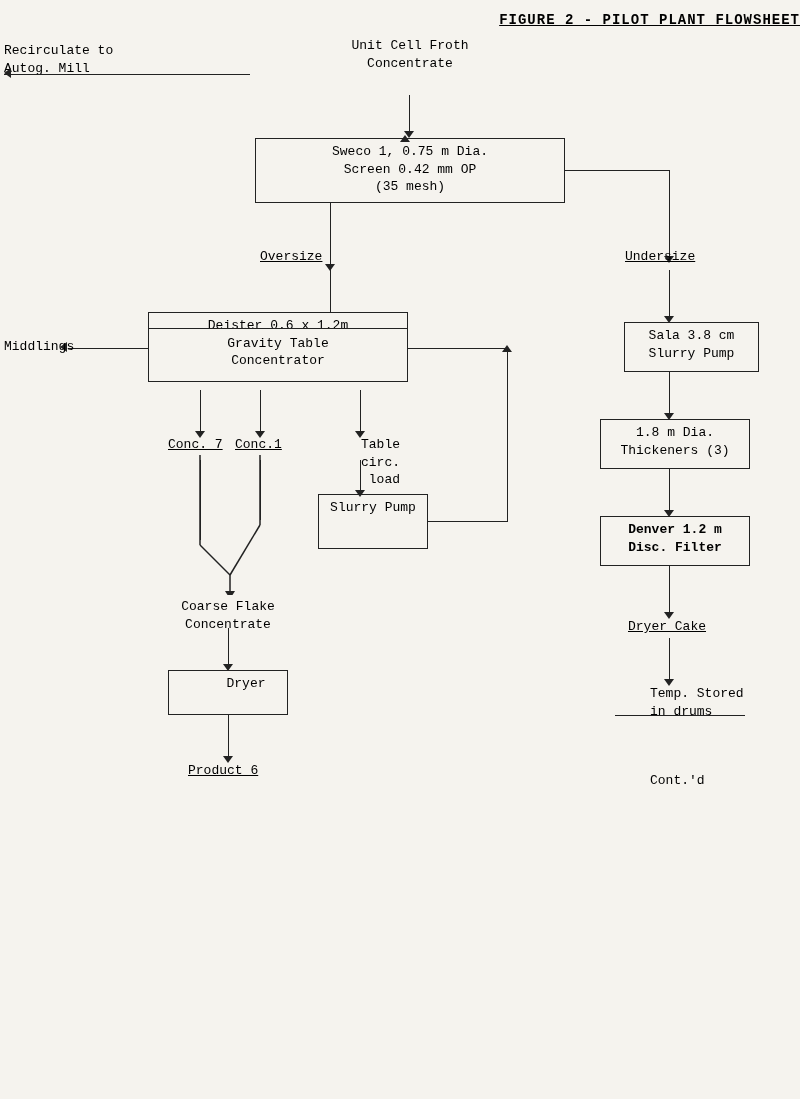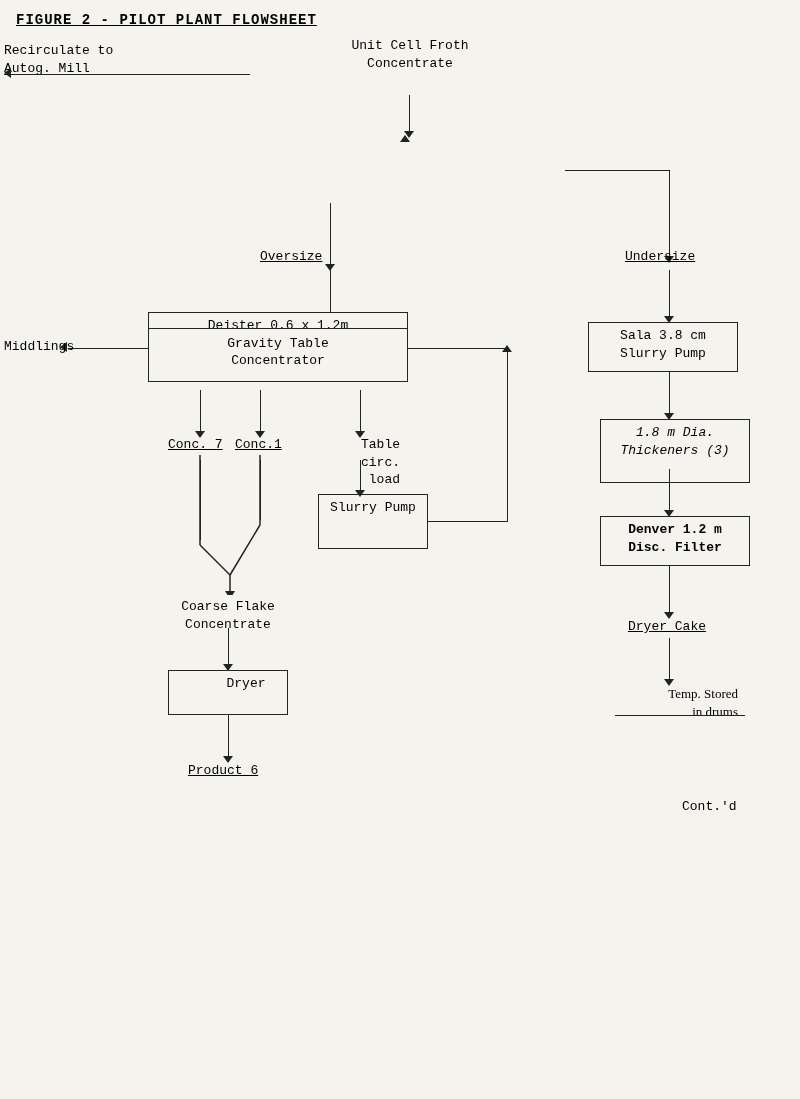--- a/index.html
+++ b/index.html
@@ -11,29 +11,28 @@
       height: 1099px;
       overflow: hidden;
       position: relative;
     }
     .flowsheet {
       position: relative;
       width: 800px;
       height: 1099px;
     }
     .title {
-      text-align: left;
+      text-align: right;
       font-size: 14px;
       font-weight: bold;
       text-decoration: underline;
       position: absolute;
       top: 12px;
       left: 0; right: 0;
       letter-spacing: 1px;
-      padding-left: 16px;
     }
     .box {
       border: 1.5px solid #222;
       background: #f5f3ee;
       text-align: center;
       position: absolute;
       padding: 4px 6px;
       line-height: 1.35;
     }
     .label {
@@ -90,20 +89,23 @@
 
   <div class="arrowhead-left" style="top:68px; left:4px;"></div>
 
   <div class="label" style="top:37px; left:310px; width:200px; text-align:center;">
     <span>Unit Cell Froth<br>Concentrate</span>
   </div>
 
   <div class="line-v" style="top:95px; left:409px; height:40px;"></div>
   <div class="arrowhead-down" style="top:131px; left:404px;"></div>
 
+  <div class="box" style="top:138px; left:255px; width:310px; height:65px; text-align:center;">
+    <span>Sweco 1, 0.75 m Dia.<br>Screen 0.42 mm OP<br>(35 mesh)</span>
+  </div>
 
   <div class="line-h" style="top:170px; left:565px; width:105px;"></div>
 
   <div class="line-v" style="top:170px; left:669px; height:90px;"></div>
   <div class="arrowhead-down" style="top:256px; left:664px;"></div>
 
   <div class="line-v" style="top:203px; left:330px; height:65px;"></div>
   <div class="arrowhead-down" style="top:264px; left:325px;"></div>
 
   <div class="label" style="top:248px; left:260px;">
@@ -195,55 +197,55 @@
     <span class="label-underline">Product 6</span>
   </div>
 
   <div class="line-h" style="top:521px; left:428px; width:80px;"></div>
   <div class="line-v" style="top:348px; left:507px; height:173px;"></div>
   <div class="arrowhead-up" style="top:345px; left:502px;"></div>
 
   <div class="line-v" style="top:270px; left:669px; height:50px;"></div>
   <div class="arrowhead-down" style="top:316px; left:664px;"></div>
 
-  <div class="box" style="top:322px; left:588px; width:150px; height:50px;">
+  <div class="box" style="top:322px; left:624px; width:135px; height:50px;">
     <span>Sala 3.8 cm<br>Slurry Pump</span>
   </div>
 
   <div class="line-v" style="top:372px; left:669px; height:45px;"></div>
   <div class="arrowhead-down" style="top:413px; left:664px;"></div>
 
-  <div class="box" style="top:419px; left:600px; width:150px; height:64px;font-style:italic;">
+  <div class="box" style="top:419px; left:600px; width:150px; height:50px;">
     <span>1.8 m Dia.<br>Thickeners (3)</span>
   </div>
 
   <div class="line-v" style="top:469px; left:669px; height:45px;"></div>
   <div class="arrowhead-down" style="top:510px; left:664px;"></div>
 
   <div class="box" style="top:516px; left:600px; width:150px; height:50px;font-weight:bold;">
     <span>Denver 1.2 m<br>Disc. Filter</span>
   </div>
 
   <div class="line-v" style="top:566px; left:669px; height:50px;"></div>
   <div class="arrowhead-down" style="top:612px; left:664px;"></div>
 
   <div class="label" style="top:618px; left:628px;">
     <span class="label-underline">Dryer Cake</span>
   </div>
 
   <div class="line-v" style="top:638px; left:669px; height:45px;"></div>
   <div class="arrowhead-down" style="top:679px; left:664px;"></div>
 
-  <div class="label" style="top:685px; left:618px; text-align:right; width:120px;font-family:Liberation Serif, serif;">
+  <div class="label" style="top:685px; left:650px; text-align:left; width:120px;">
     <span>Temp. Stored<br>in drums</span>
   </div>
 
   <div class="line-h" style="top:715px; left:615px; width:130px;"></div>
 
-  <div class="label" style="top:798px; left:650px;margin-left:32px;">
+  <div class="label" style="top:772px; left:650px;">
     <span>Cont.'d</span>
   </div>
 
   <div class="arrowhead-up" style="top:135px; left:400px;"></div>
 
   <div class="line-h" style="top:74px; left:50px; width:200px;"></div>
 
 </div>
 
 </body></html>

